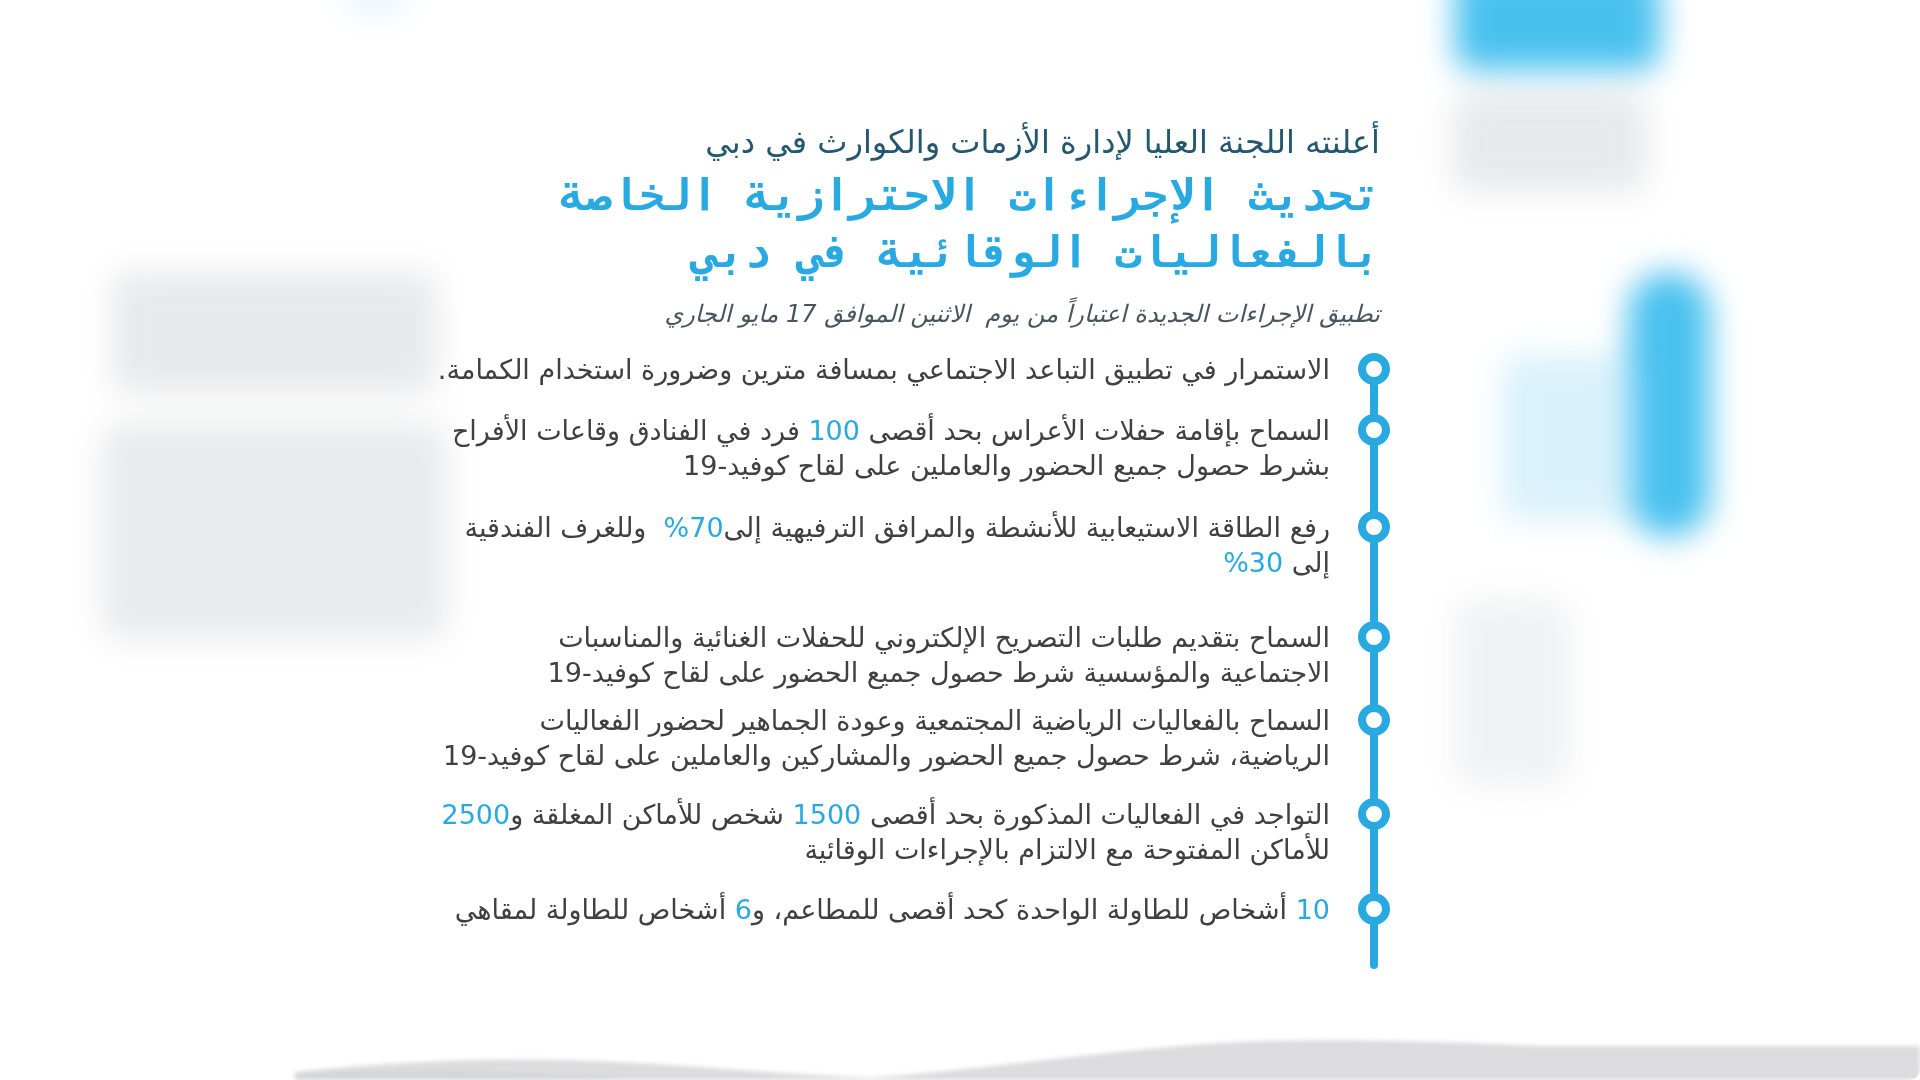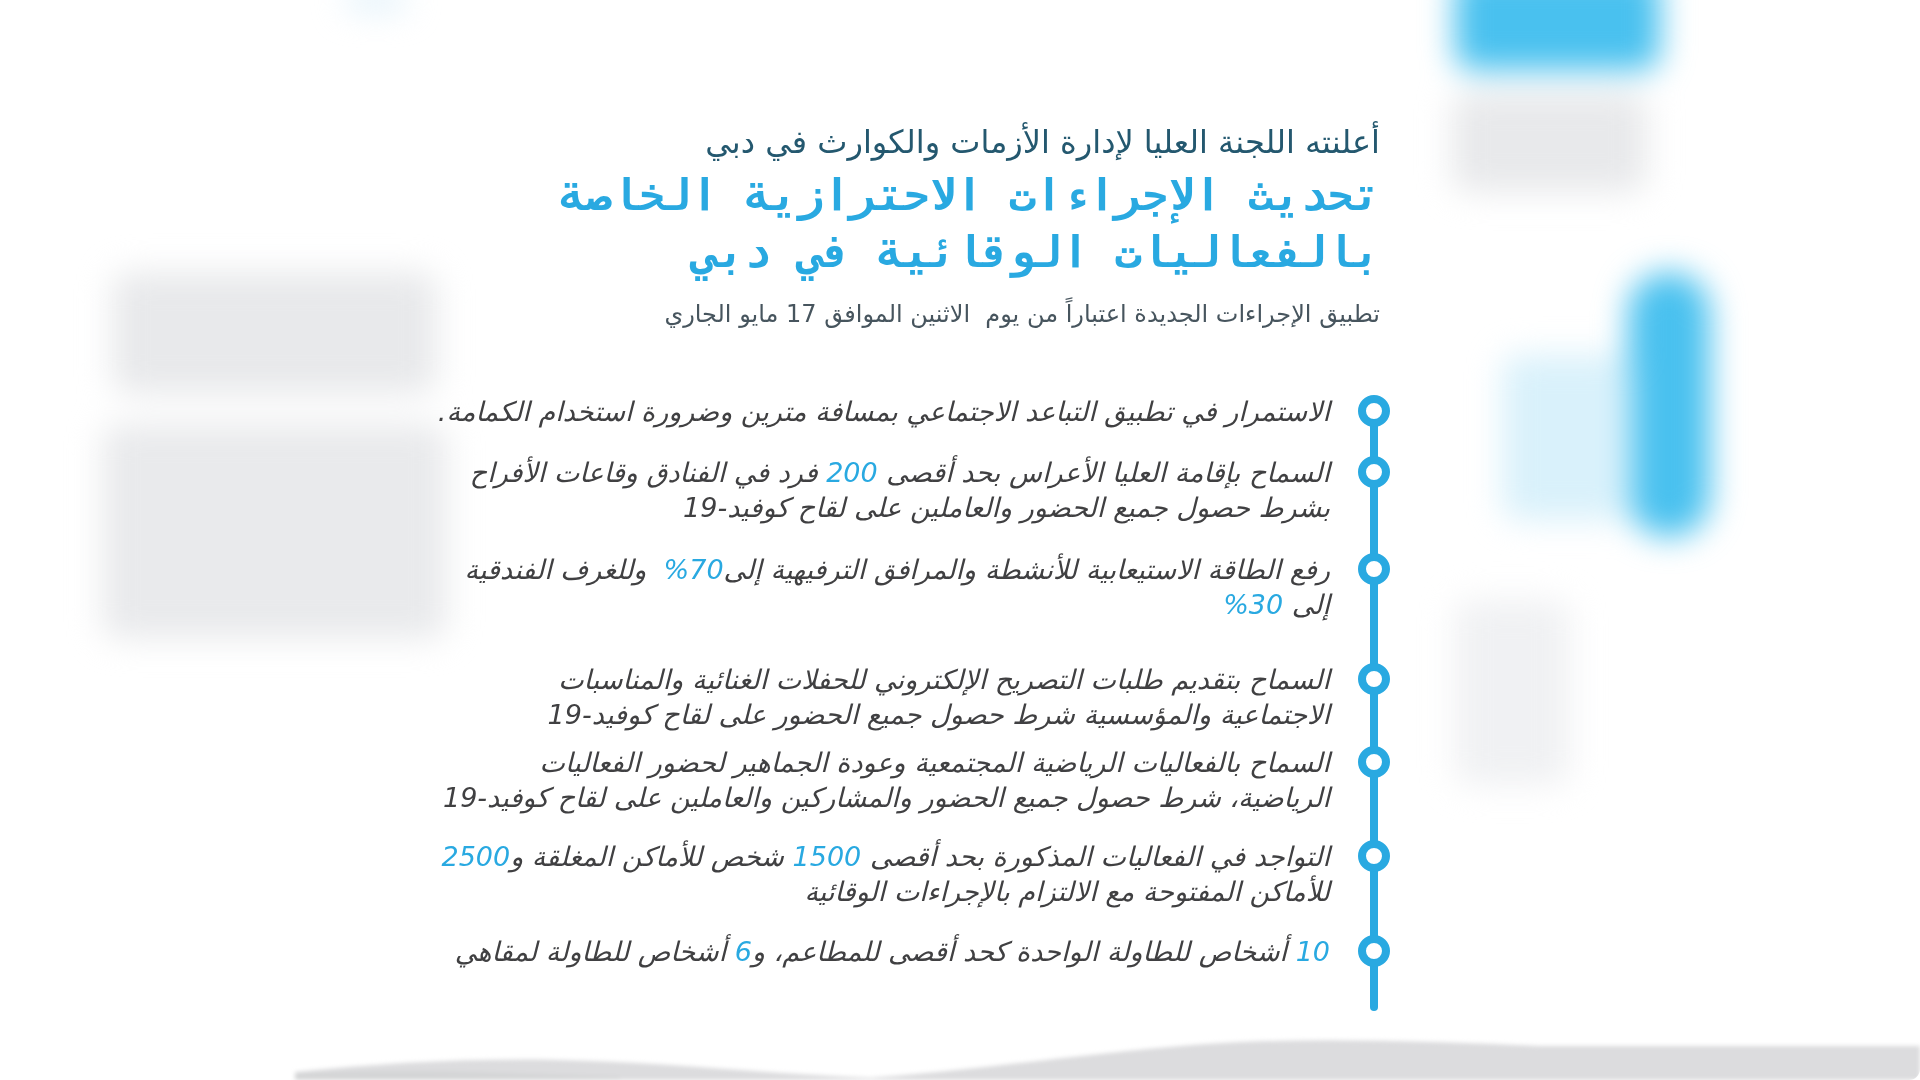--- a/index.html
+++ b/index.html
@@ -39,24 +39,25 @@
     font-size:44px;line-height:57px;font-weight:bold;
     color:var(--accent-blue,#29a9e1);
     font-family:Liberation Mono, monospace;
   }
   .main-title .t-line{white-space:nowrap;}
   .subtitle{
     margin-top:14px;
     font-size:24px;line-height:32px;
     color:var(--subtitle-gray,#47555e);
     white-space:nowrap;
+    font-style:italic;
   }
 
   
-  .timeline{position:relative;margin-top:64px;font-style:italic;}
+  .timeline{position:relative;margin-top:22px;}
   .tl-rail{
     position:absolute;top:17px;right:2px;width:8px;height:600px;
     background:var(--accent-blue,#29a9e1);border-radius:4px;
   }
   .tl-item{position:relative;padding-left:0;padding-right:50px;}
   .tl-item:nth-child(2){margin-bottom:26px;}
   .tl-item:nth-child(3){margin-bottom:27px;}
   .tl-item:nth-child(4){margin-bottom:40px;}
   .tl-item:nth-child(5){margin-bottom:13px;}
   .tl-item:nth-child(6){margin-bottom:24px;}
@@ -111,21 +112,21 @@
 
     <div class="timeline" id="timeline-list">
       <div class="tl-rail"></div>
 
     <div class="tl-item">
           <span class="tl-dot"></span>
           <div class="tl-line-text"><span>الاستمرار في تطبيق التباعد الاجتماعي بمسافة مترين وضرورة استخدام الكمامة.</span></div>
         </div>
         <div class="tl-item">
           <span class="tl-dot"></span>
-          <div class="tl-line-text"><span>السماح بإقامة العليا الأعراس بحد أقصى </span><span class="hl">200</span><span> فرد في الفنادق وقاعات الأفراح</span></div>
+          <div class="tl-line-text"><span>السماح بإقامة حفلات الأعراس بحد أقصى </span><span class="hl">100</span><span> فرد في الفنادق وقاعات الأفراح</span></div>
           <div class="tl-line-text"><span>بشرط حصول جميع الحضور والعاملين على لقاح كوفيد-19</span></div>
         </div>
         <div class="tl-item">
           <span class="tl-dot"></span>
           <div class="tl-line-text"><span>رفع الطاقة الاستيعابية للأنشطة والمرافق الترفيهية إلى</span><span class="hl">70%</span><span>&nbsp; وللغرف الفندقية</span></div>
           <div class="tl-line-text"><span>إلى </span><span class="hl">30%</span></div>
         </div>
         <div class="tl-item">
           <span class="tl-dot"></span>
           <div class="tl-line-text"><span>السماح بتقديم طلبات التصريح الإلكتروني للحفلات الغنائية والمناسبات</span></div>

